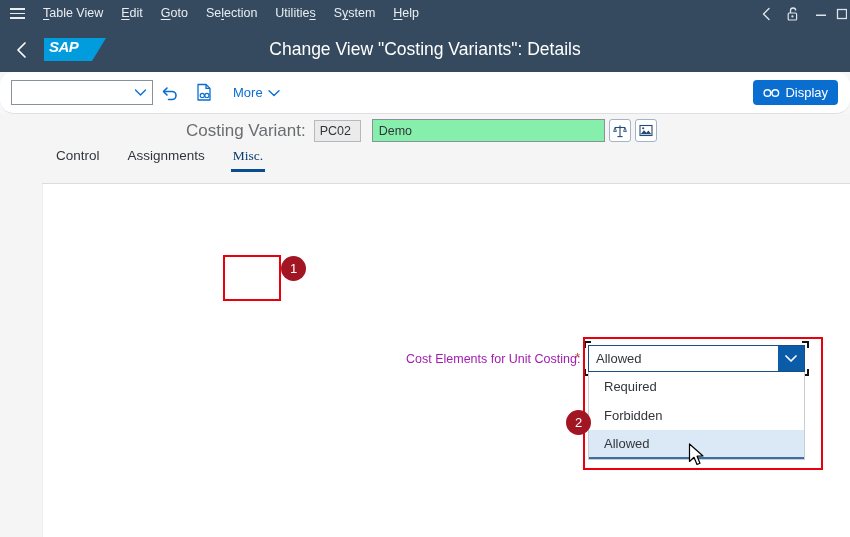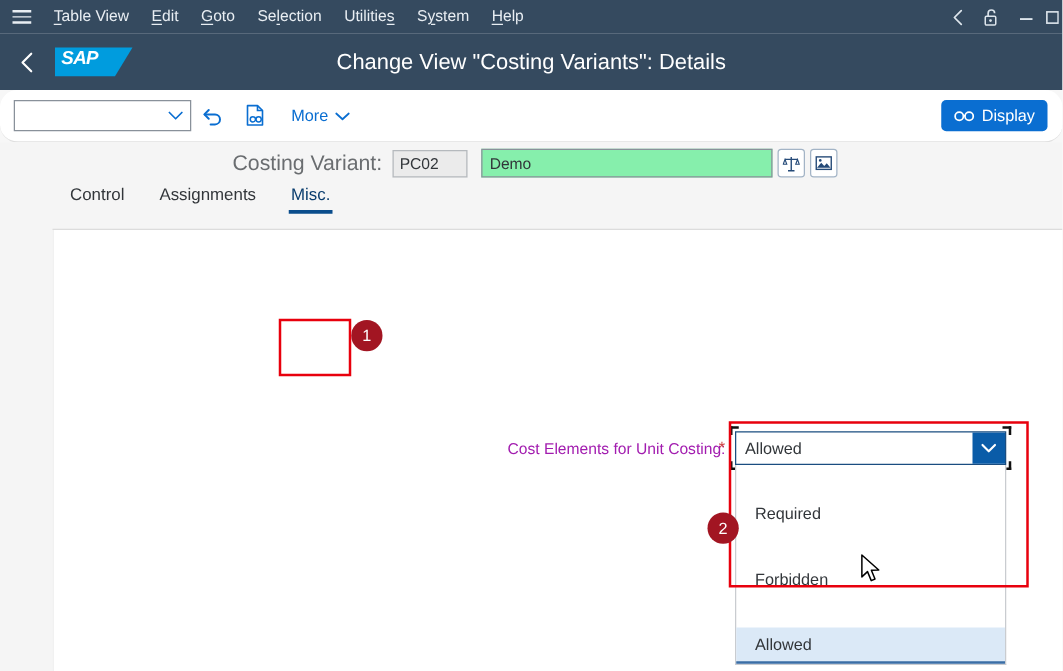--- a/index.html
+++ b/index.html
@@ -154,21 +154,21 @@
   }
   .cv-row {
     position: absolute; left: 186px; top: 5px;
     display: flex; align-items: center;
   }
   .cv-label {
     font-size: 17px; color: #6a6d70;
     margin-right: 8px;
   }
   .cv-key {
-    width: 60px; height: 22px;
+    width: 47px; height: 22px;
     border: 1px solid #b5b9bd;
     background: #ebebeb;
     font-size: 12.5px; color: #32363a;
     display: flex; align-items: center;
     padding-left: 5px;
   }
   .cv-desc {
     width: 233px; height: 23px;
     margin-left: 11px;
     border: 1px solid #89919a;
@@ -196,21 +196,21 @@
     display: flex; align-items: flex-start;
     border-bottom: 1px solid #dcdcdc;
   }
   .tab {
     position: relative;
     font-size: 13.5px;
     color: #32363a;
     padding: 0 14px 9px 14px;
     cursor: pointer;
   }
-  .tab.active { color: #0a3d6e; }
+  .tab.active { color: #0a3d6e; font-family: Liberation Serif, serif; }
   .tab.active .tab-underline {
     position: absolute;
     left: 12px; right: 12px; bottom: 1px;
     height: 3px; background: #0a4d8c;
   }
   .tab-panel {
     position: absolute; left: 42px; top: 184px;
     width: 808px; height: 353px;
     background: #ffffff;
     border-left: 1px solid #ededed;
@@ -261,21 +261,20 @@
     border: 1px solid #c9ccd0;
     border-top: none;
     z-index: 6;
   }
   .dd-item {
     height: 29px;
     display: flex; align-items: center;
     padding-left: 15px;
     font-size: 13px; color: #32363a;
     cursor: pointer;
-    margin-top: 24px;
   }
   .dd-item.selected {
     background: #dbe9f7;
     border-bottom: 2px solid #3b6ea5;
   }
 
   
   .anno-box {
     position: absolute;
     border: 2.5px solid #e8000d;

